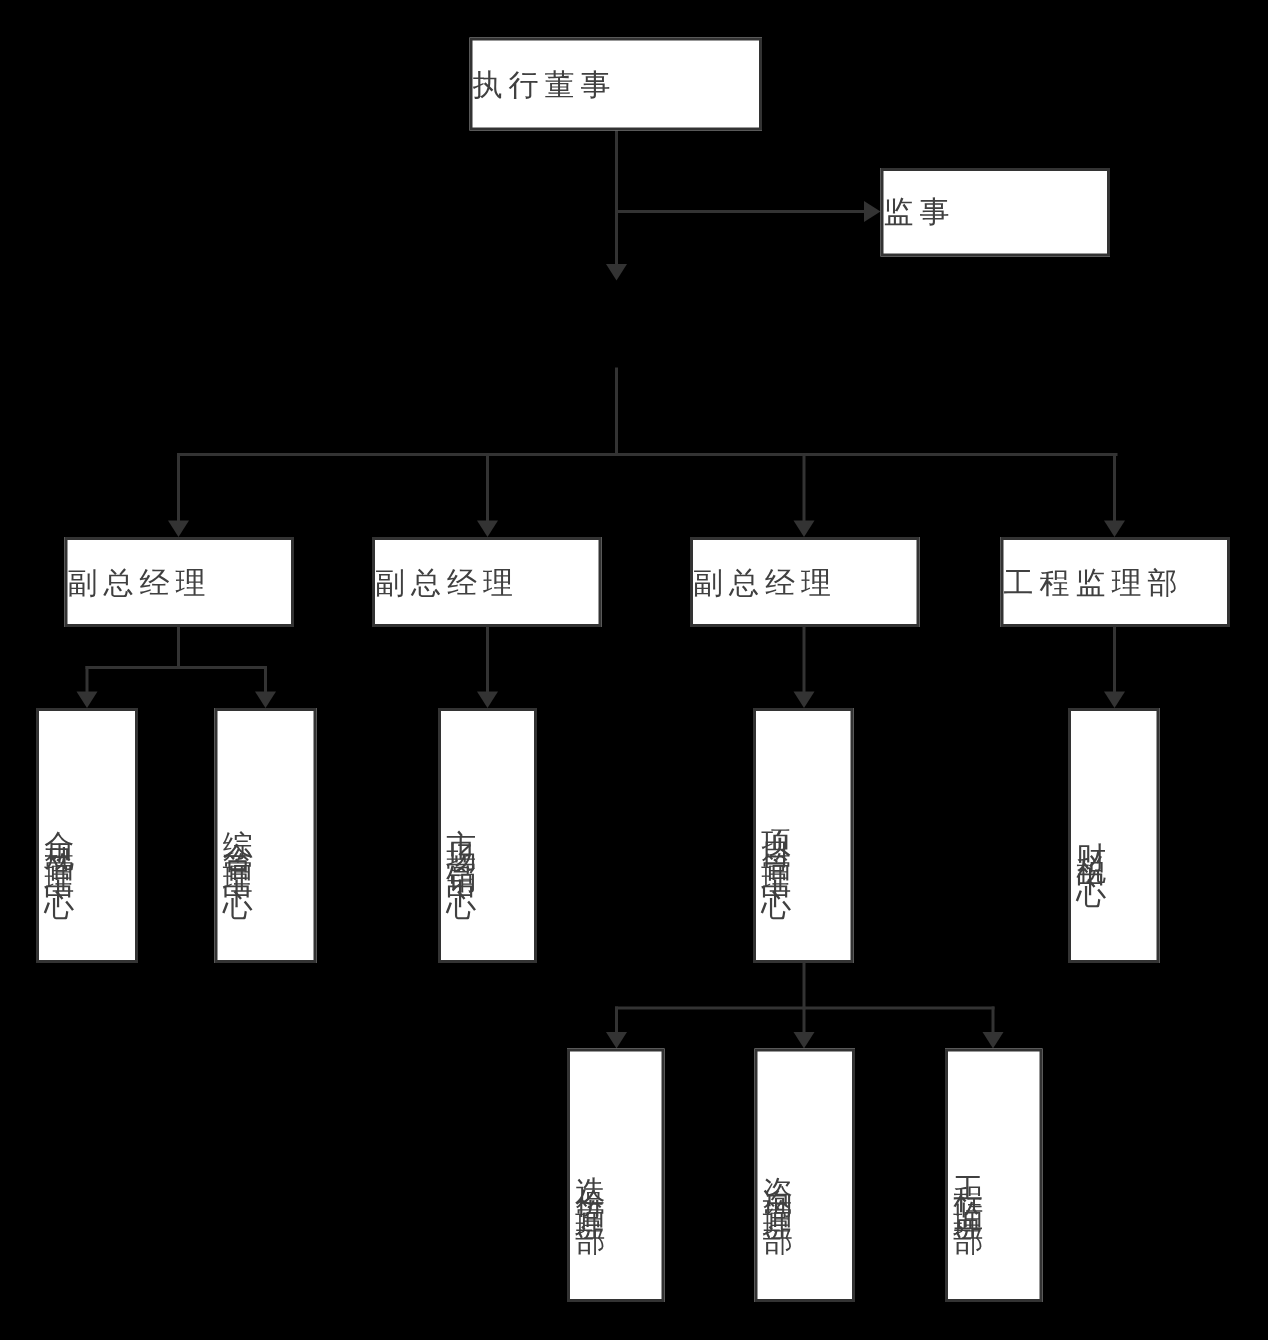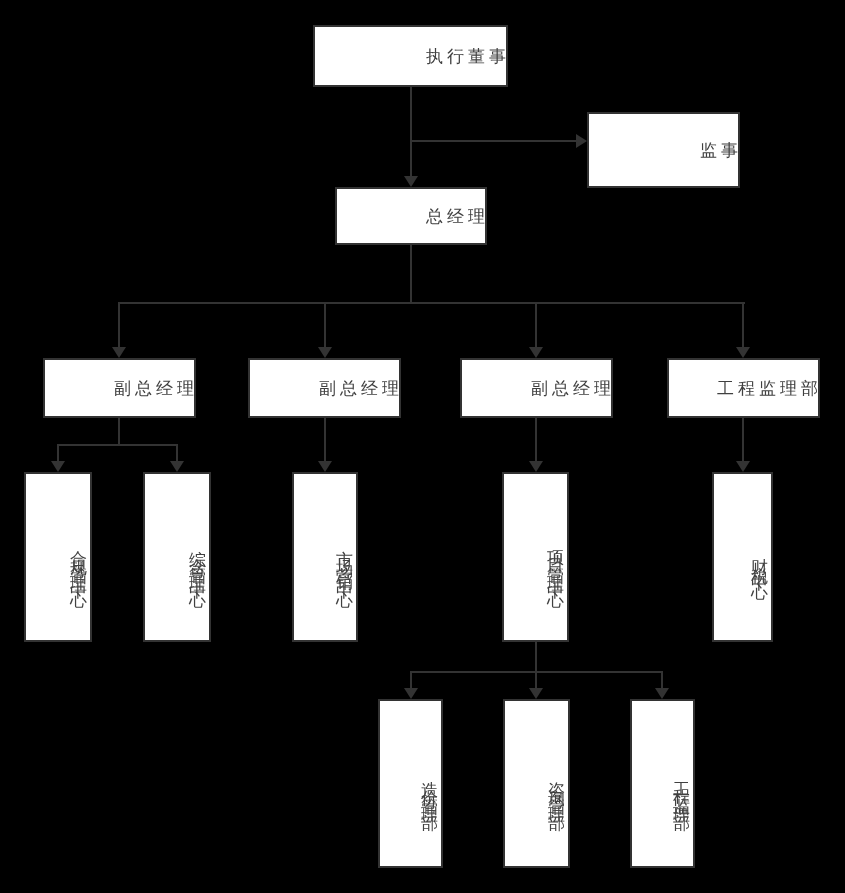--- a/index.html
+++ b/index.html
@@ -2,22 +2,22 @@
 <html><head>
 <meta charset="utf-8">
 <style>
   html, body { margin:0; padding:0; background:#000000; }
   .canvas {
     position:relative; width:845px; height:893px; background:#000000;
     font-family:"Liberation Sans", sans-serif; overflow:hidden;
   }
   .node {
     position:absolute; background:#ffffff; border:2px solid #333333;
-    box-sizing:border-box; display:flex; align-items:center; justify-content:flex-end;
-    color:#404040; font-size:17px;
+    box-sizing:border-box; display:flex; align-items:center; justify-content:flex-start;
+    color:#404040; font-size:20px;
   }
   .node.h .lbl { letter-spacing:4px; margin-right:-4px; white-space:nowrap; }
   .node.v .lbl { writing-mode:vertical-rl; letter-spacing:8px; margin-bottom:-8px; white-space:nowrap; }
   .line { position:absolute; background:#333333; }
   .arrow-down {
     position:absolute; width:0; height:0;
     border-left:7px solid transparent; border-right:7px solid transparent;
     border-top:11px solid #333333;
   }
   .arrow-right {
@@ -69,25 +69,22 @@
   <div class="line" style="left:410px;top:671px;width:2px;height:18px"></div>
   <div class="arrow-down" style="left:404px;top:688px"></div>
   <div class="line" style="left:535px;top:671px;width:2px;height:18px"></div>
   <div class="arrow-down" style="left:529px;top:688px"></div>
   <div class="line" style="left:661px;top:671px;width:2px;height:18px"></div>
   <div class="arrow-down" style="left:655px;top:688px"></div>
 
   <div class="node h" style="left:313px;top:25px;width:195px;height:62px">
     <span class="lbl">执行董事</span>
   </div>
-  <div class="node h" style="left:587px;top:112px;width:153px;height:76px">
+  <div class="node h" style="left:587px;top:112px;width:153px;height:59px">
     <span class="lbl">监事</span>
-  </div>
-  <div class="node h" style="left:335px;top:187px;width:152px;height:58px">
-    <span class="lbl">总经理</span>
   </div>
 
   <div class="node h" style="left:43px;top:358px;width:153px;height:60px">
     <span class="lbl">副总经理</span>
   </div>
   <div class="node h" style="left:248px;top:358px;width:153px;height:60px">
     <span class="lbl">副总经理</span>
   </div>
   <div class="node h" style="left:460px;top:358px;width:153px;height:60px">
     <span class="lbl">副总经理</span>

